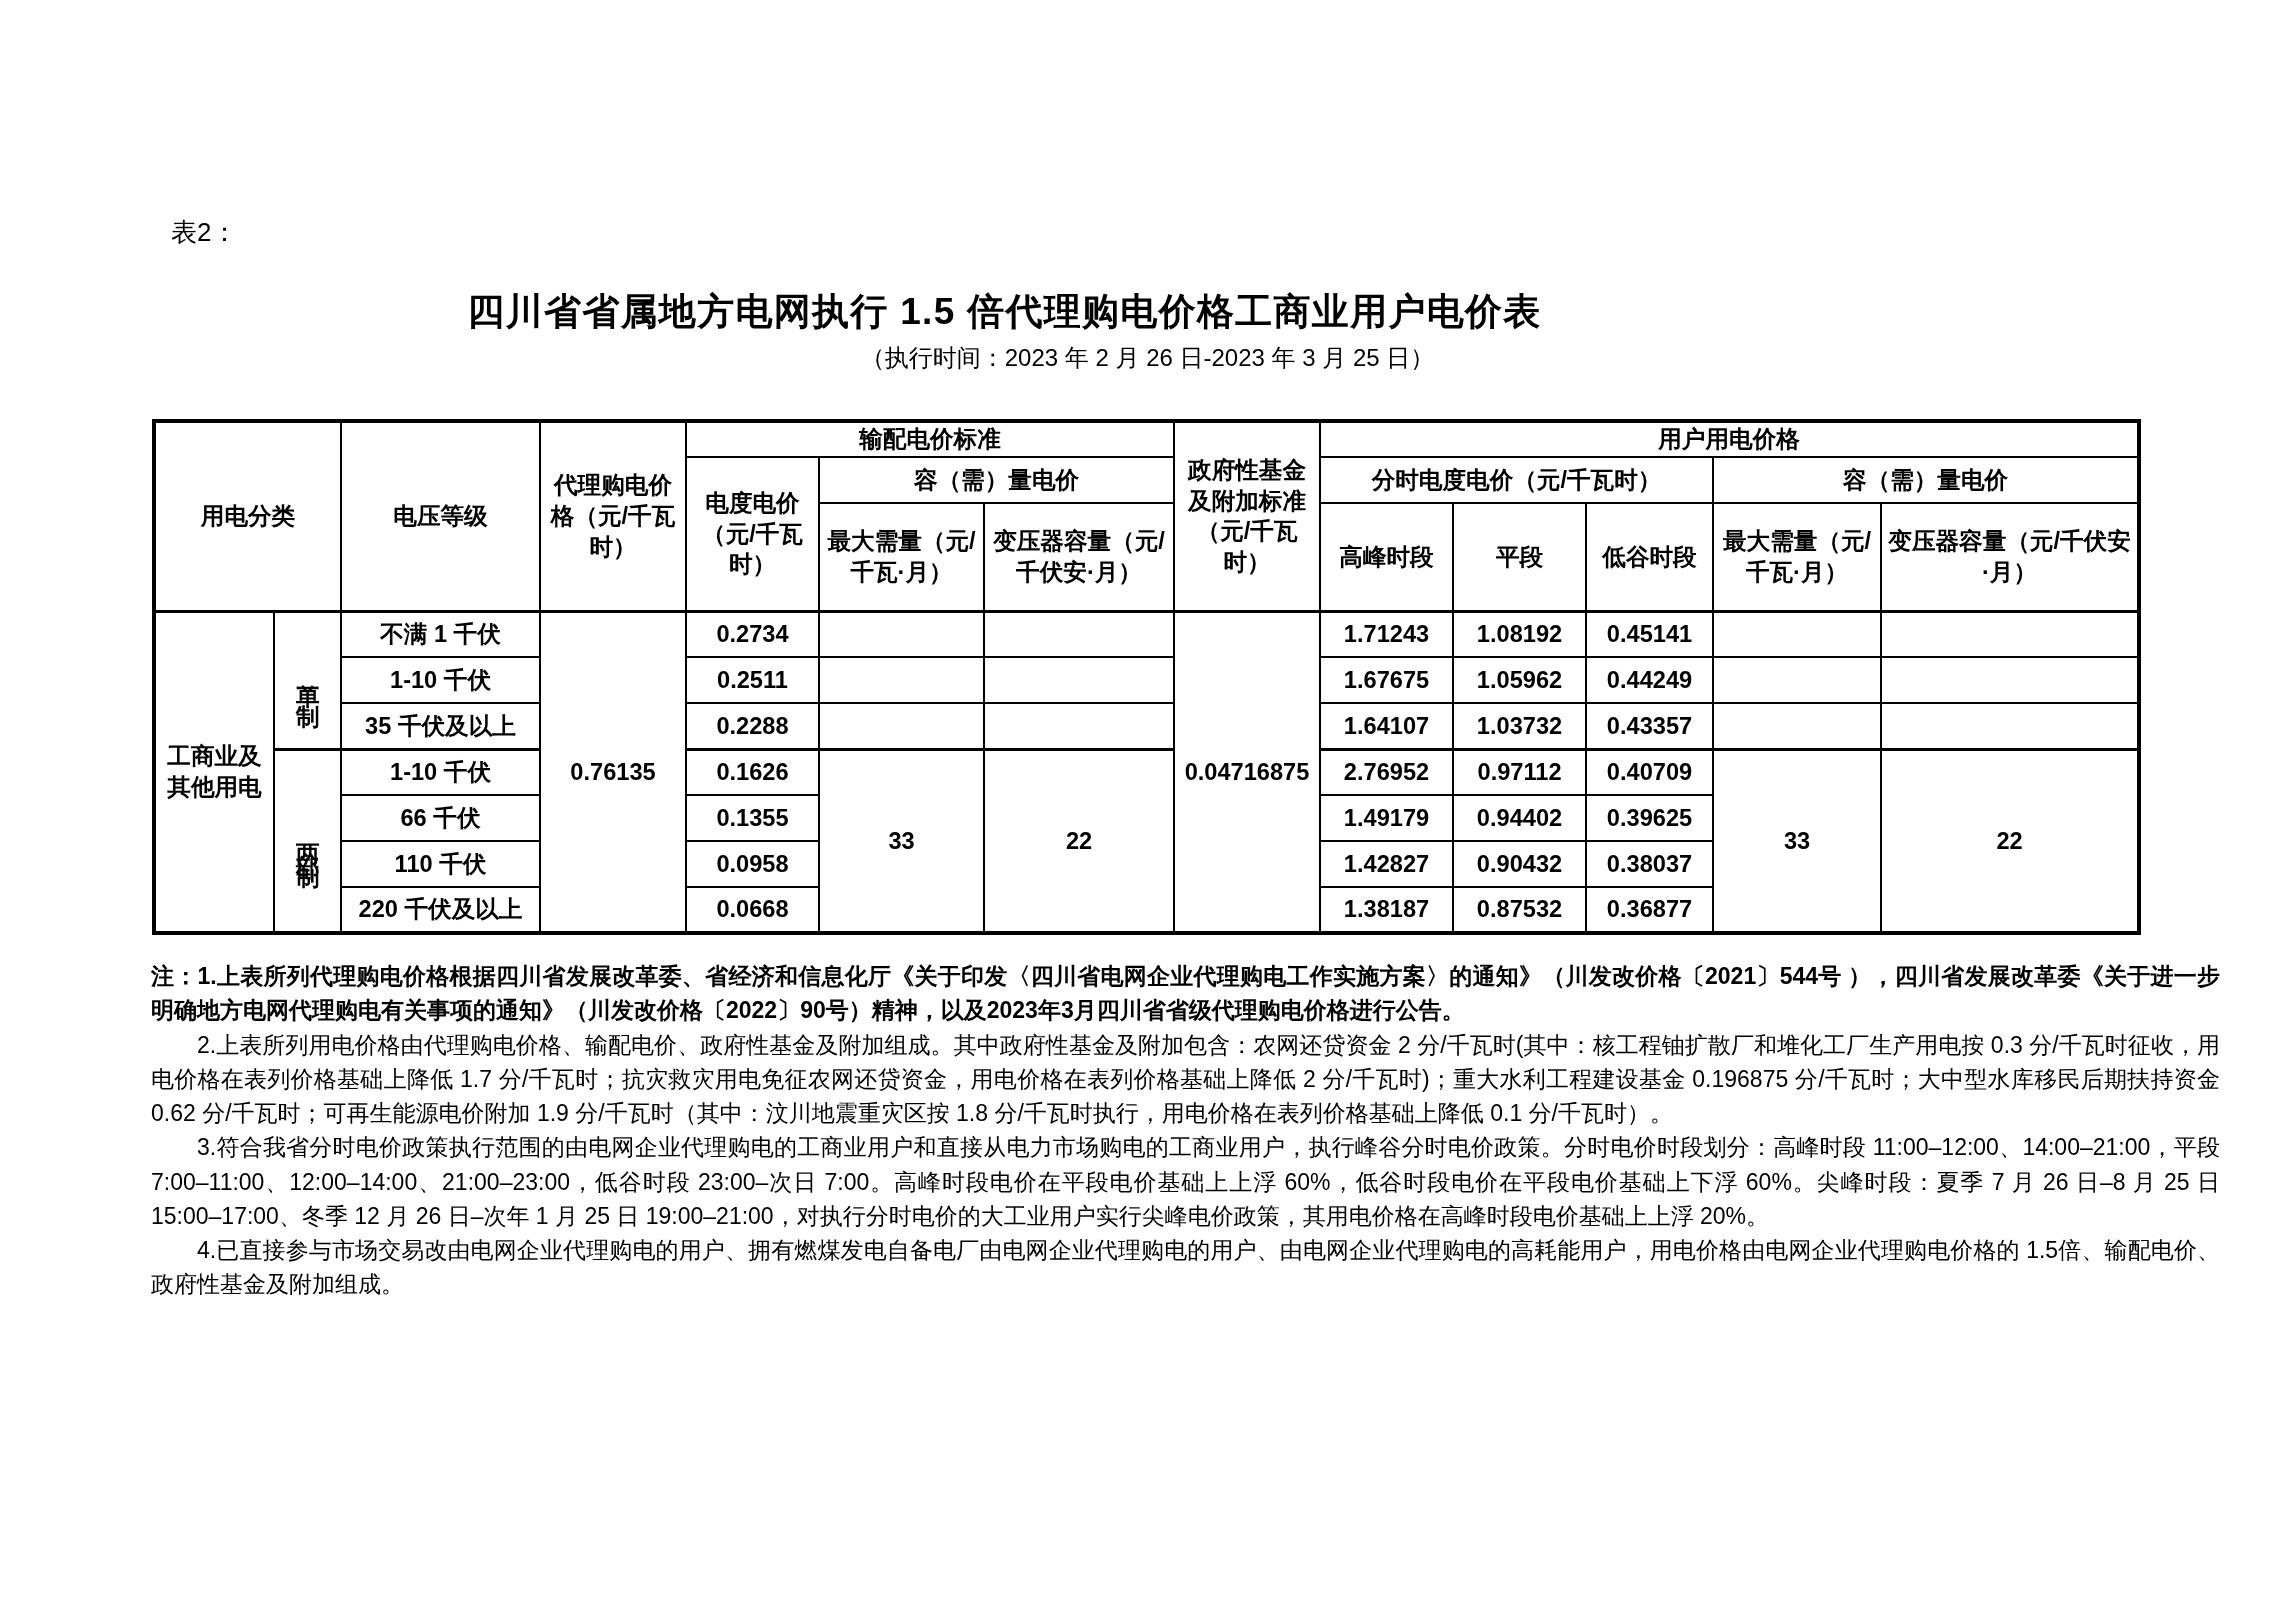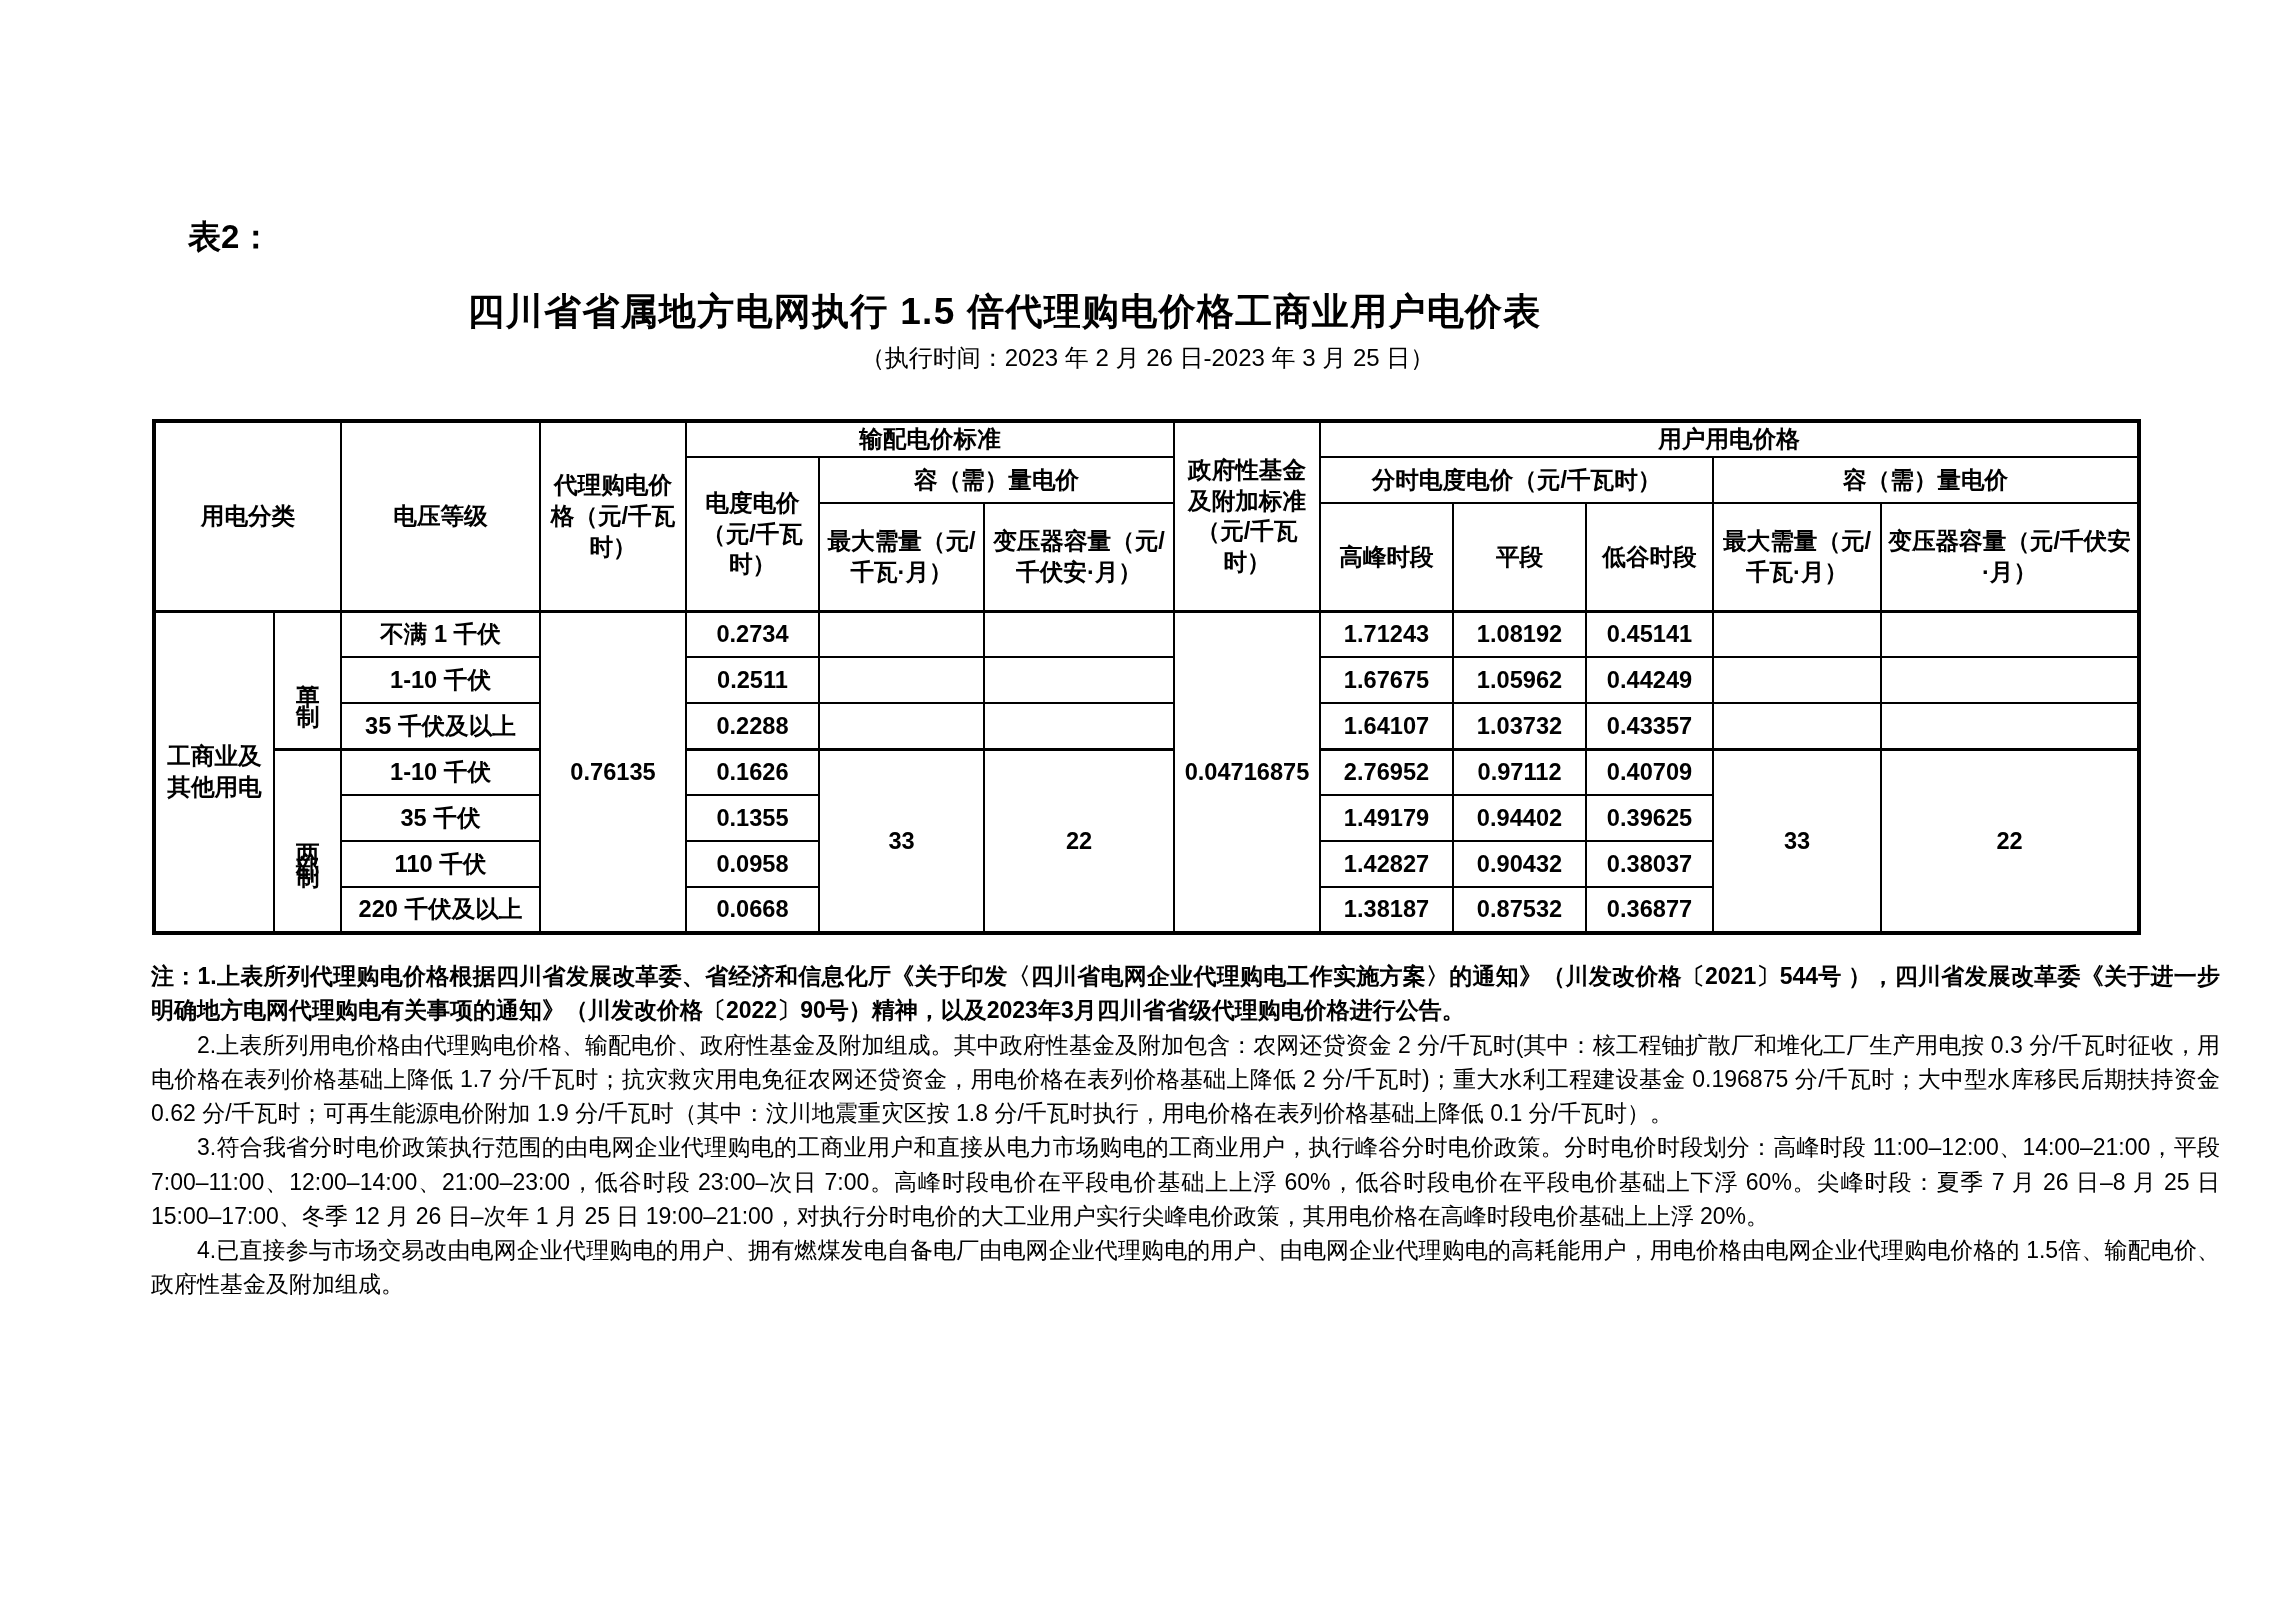--- a/index.html
+++ b/index.html
@@ -2,21 +2,21 @@
 <html style="font-size:10.5px"><head>
 <meta charset="utf-8">
 <style>
   html,body{margin:0;padding:0;}
   body{
     width:2295px;height:1623px;position:relative;background:#ffffff;color:#000;
     font-family:"Liberation Sans","DejaVu Sans",sans-serif;
     -webkit-font-smoothing:antialiased;
   }
   .tag2{
-    position:absolute;left:188px;top:215px;font-size:33px;font-weight:bold;
+    position:absolute;left:171px;top:215px;font-size:26px;font-weight:normal;
   }
   .title{
     position:absolute;left:0;top:287px;width:2009px;text-align:center;
     font-size:37px;font-weight:bold;letter-spacing:1.3px;
   }
   .subtitle{
     position:absolute;left:0;top:342px;width:2295px;text-align:center;
     font-size:24px;font-weight:normal;
   }
   table.price{
@@ -144,21 +144,21 @@
       <td rowspan="4">33</td>
       <td rowspan="4">22</td>
       <td>2.76952</td>
       <td>0.97112</td>
       <td>0.40709</td>
       <td rowspan="4">33</td>
       <td rowspan="4">22</td>
     </tr>
 
     <tr class="drow">
-      <td>35 千伏</td>
+      <td>66 千伏</td>
       <td>0.1355</td>
       <td>1.49179</td>
       <td>0.94402</td>
       <td>0.39625</td>
     </tr>
 
     <tr class="drow">
       <td>110 千伏</td>
       <td>0.0958</td>
       <td>1.42827</td>

